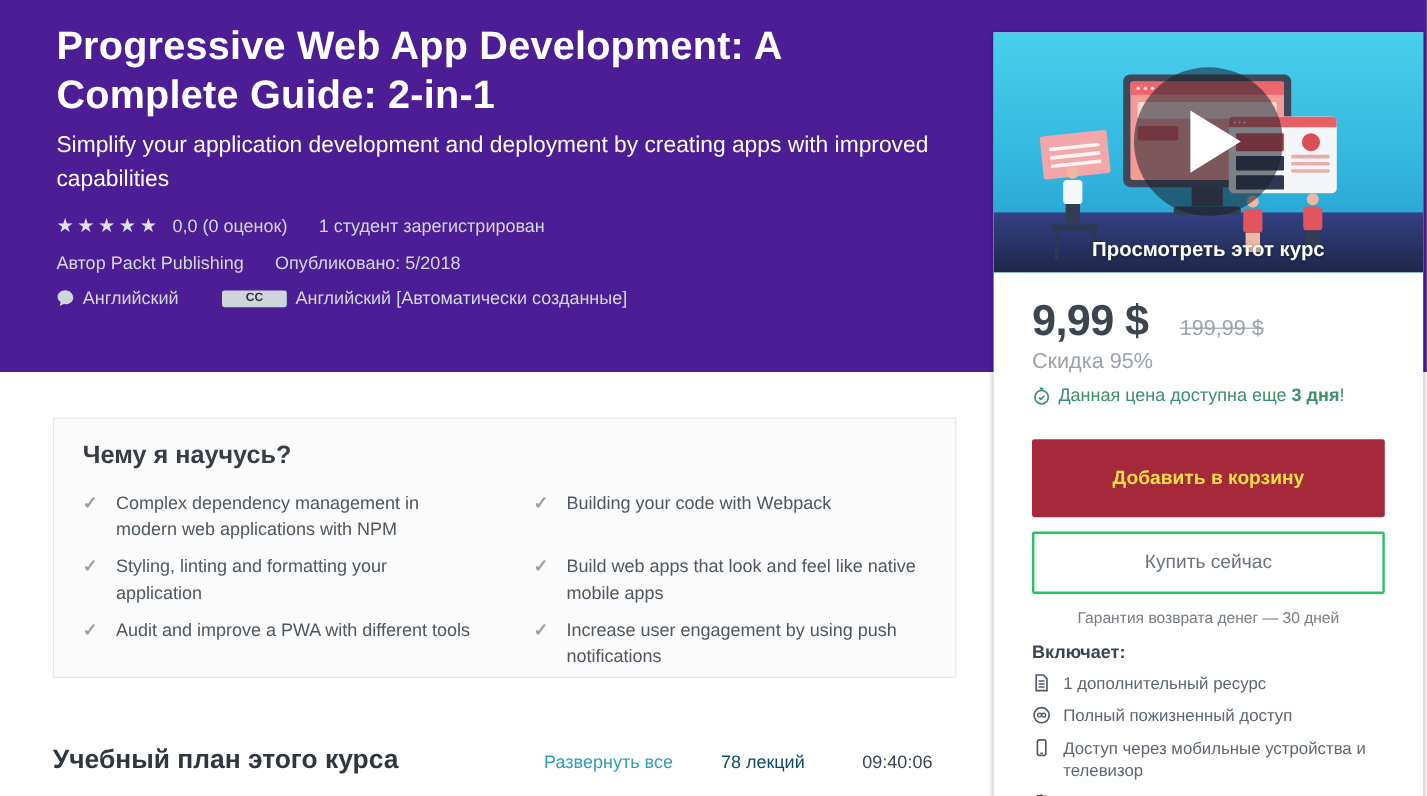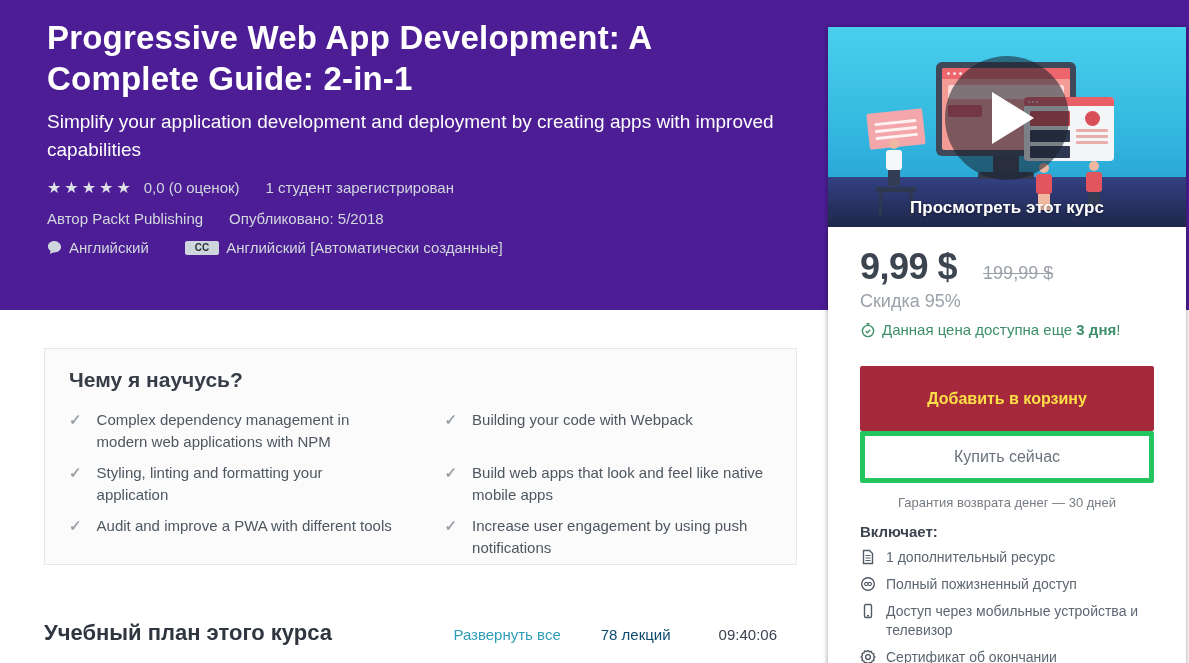--- a/index.html
+++ b/index.html
@@ -15,21 +15,21 @@
   .row-rating { margin-top:14px; }
   .stars { color:#dde1e6; font-size:16px; letter-spacing:3px; margin-right:10px; }
   .row-rating .gap { margin-left:26px; }
   .row-author { margin-top:13px; }
   .row-author .gap { margin-left:26px; }
   .author-link { color:#d2d7de; }
   .row-lang { margin-top:12px; }
   .row-lang .lang-item { display:flex; align-items:center; gap:7px; }
   .row-lang .gap { margin-left:36px; }
   .cc-badge { background:#cfd5dc; color:#2a313c; font-size:10px; font-weight:700;
-              border-radius:2px; padding:1px 10px; line-height:12px; }
+              border-radius:2px; padding:1px 20px; line-height:12px; }
 
   
   .learn-box { position:absolute; left:44px; top:348px; width:753px; height:217px;
                background:#fbfbfc; border:1px solid #e7e8ea; padding:19px 24px; overflow:hidden; }
   .learn-box h2 { color:#363d47; font-size:21px; font-weight:700; margin-bottom:17px; }
   .learn-grid { display:grid; grid-template-columns:1fr 1fr; column-gap:48px; row-gap:10px; }
   .learn-item { display:flex; gap:15px; font-size:15px; color:#4e5760; line-height:21.5px; }
   .check { color:#9aa0a6; font-weight:700; font-size:15px; flex:0 0 auto; }
 
   
@@ -90,22 +90,22 @@
   .card-body { padding:19px 32px 0; }
   .price-row { display:flex; align-items:baseline; gap:26px; }
   .price { color:#3c4450; font-size:36px; font-weight:700; letter-spacing:-.5px; }
   .old-price { color:#9ba1a9; font-size:18px; text-decoration:line-through; }
   .discount { margin-top:3px; color:#9ba1a9; font-size:18px; }
   .deal { margin-top:9px; display:flex; align-items:center; gap:6px; color:#3c8f69; font-size:15px; }
   .deal b { font-weight:700; }
   .btn-cart { display:block; margin-top:28px; width:100%; height:65px; background:#a6283b; color:#fde047;
               font-size:16px; font-weight:700; border:none; border-radius:2px; cursor:pointer;
               font-family:"Liberation Sans",sans-serif; }
-  .btn-buy { display:block; width:100%; height:52px; background:#fff; color:#6a737c;
-             font-size:16px; border:5px solid #22c55e; border-radius:2px; cursor:pointer;
+  .btn-buy { display:block; margin-top:12px; width:100%; height:52px; background:#fff; color:#6a737c;
+             font-size:16px; border:2px solid #22c55e; border-radius:2px; cursor:pointer;
              font-family:"Liberation Sans",sans-serif; }
   .guarantee { margin-top:12px; text-align:center; color:#767c83; font-size:13px; }
   .includes-title { margin-top:13px; color:#3c4450; font-size:15px; font-weight:700; }
   .include-item { display:flex; gap:10px; margin-top:8px; color:#5d6671; font-size:14px; line-height:19px;
                   align-items:flex-start; }
   .include-item svg { flex:0 0 auto; margin-top:1px; }
   .ic { stroke:#525b66; fill:none; stroke-width:1.4; }
   .icf { fill:#525b66; }
 </style>
 </head>

